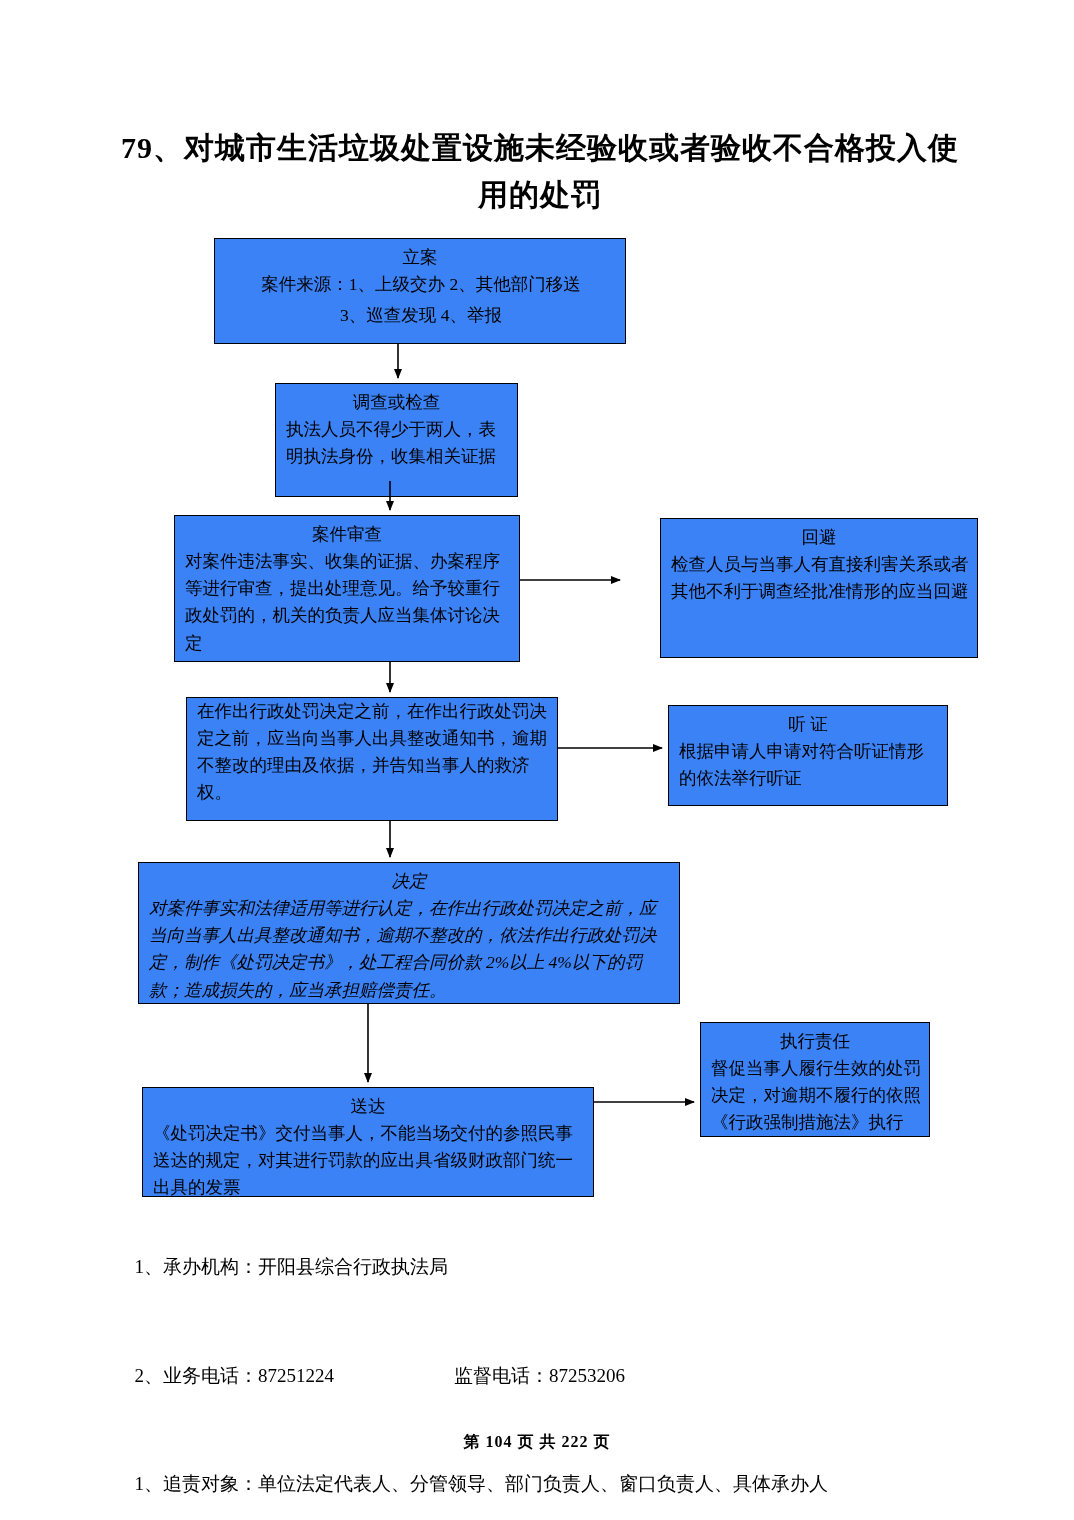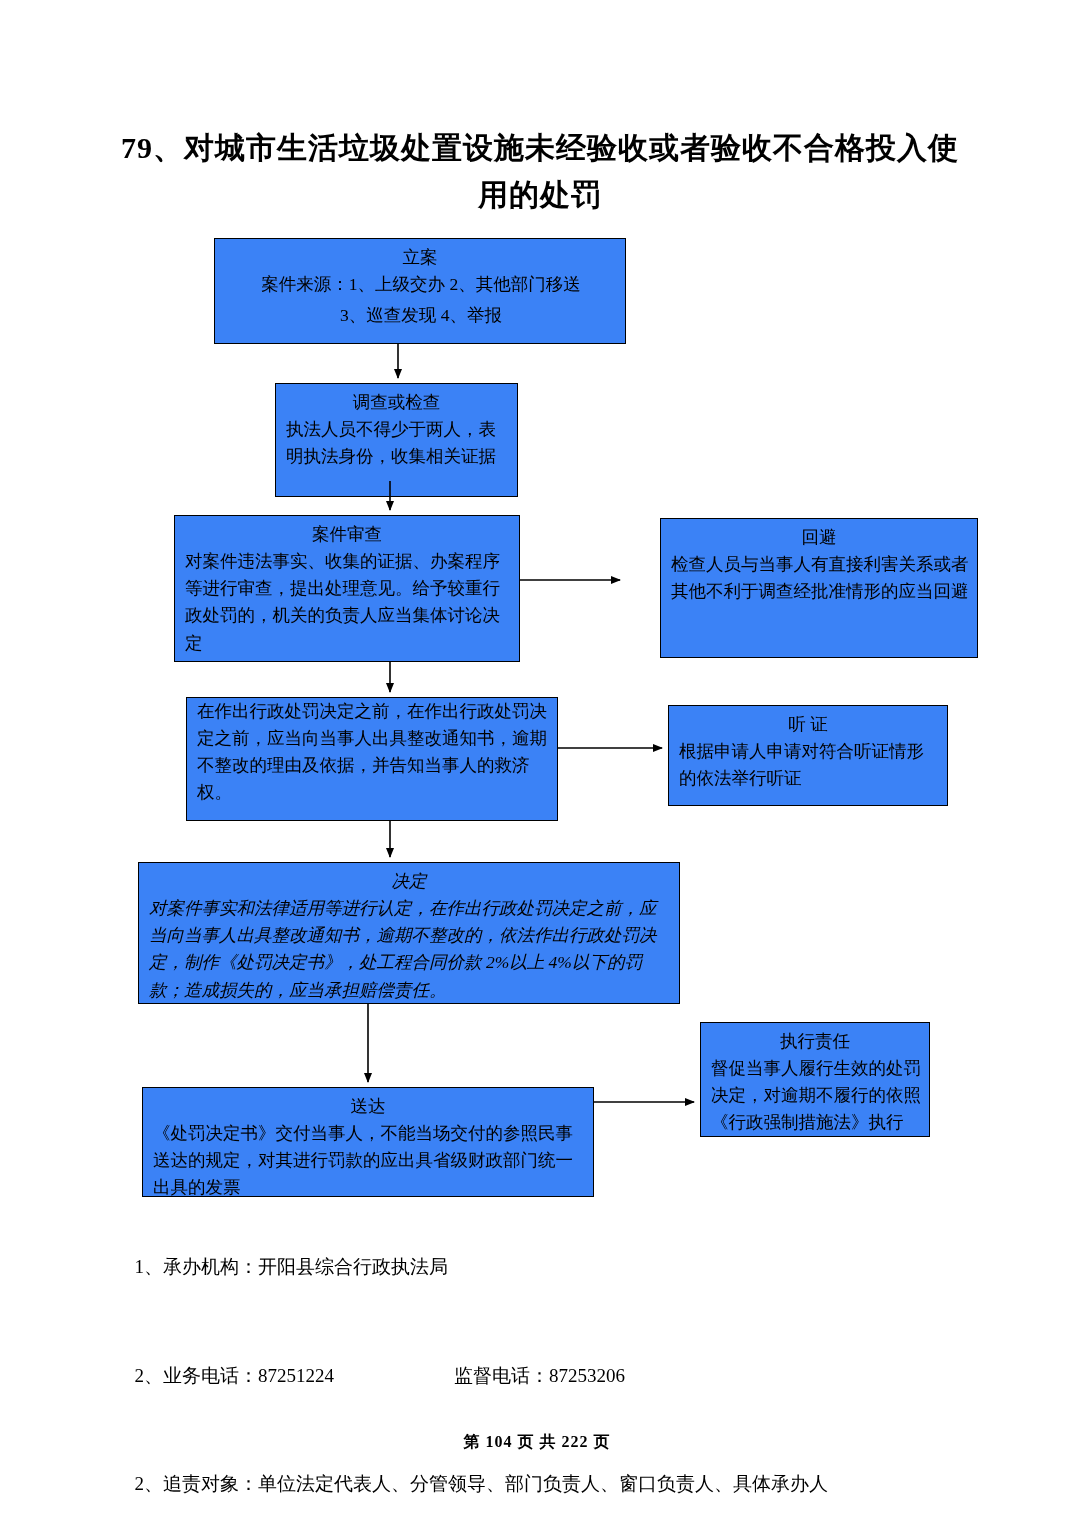--- a/index.html
+++ b/index.html
@@ -167,19 +167,19 @@
   </svg>
 
   <div class="notes">
     <div class="note-row">
       <span>1、承办机构：</span><span>开阳县综合行政执法局</span>
     </div>
     <div class="note-row">
       <span>2、业务电话：</span><span>87251224</span><span class="gap"></span><span>监督电话：</span><span>87253206</span>
     </div>
     <div class="note-row">
-      <span>2、追责对象：</span><span>单位法定代表人、分管领导、部门负责人、窗口负责人、具体承办人</span>
+      <span>1、追责对象：</span><span>单位法定代表人、分管领导、部门负责人、窗口负责人、具体承办人</span>
     </div>
   </div>
 
   <div class="footer">第 104 页 共 222 页</div>
 
 </div>
 
 </body></html>

